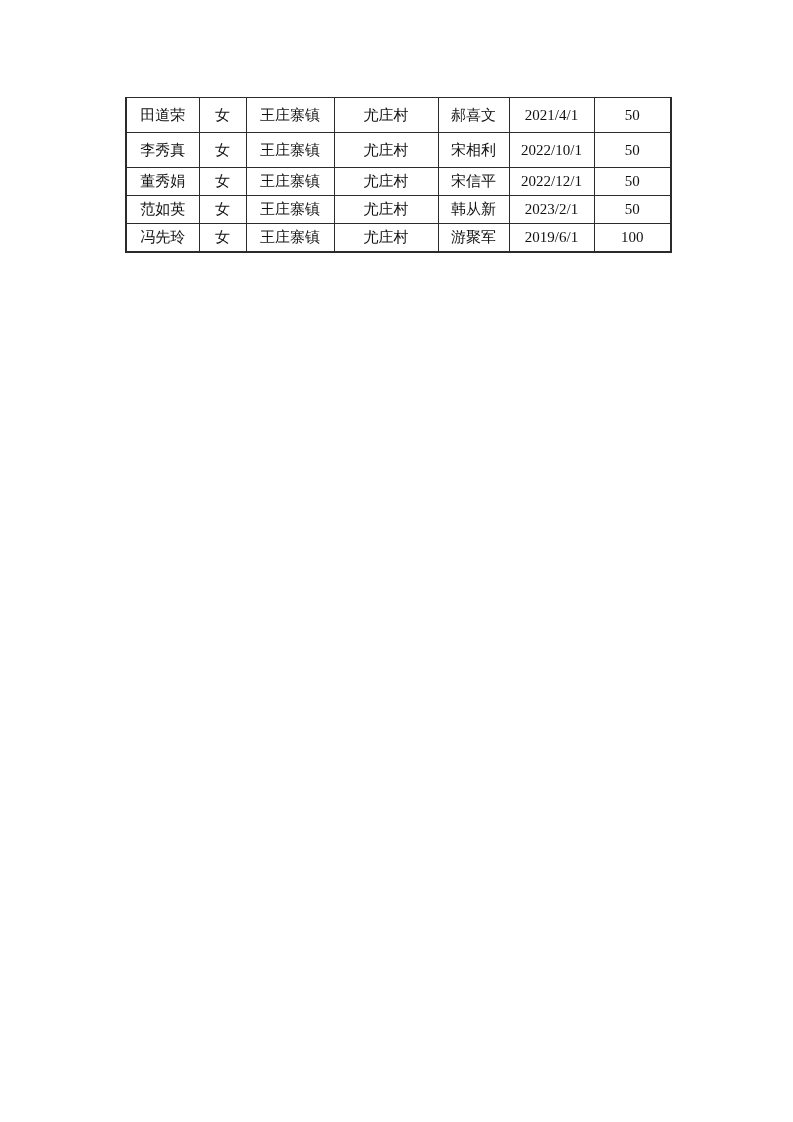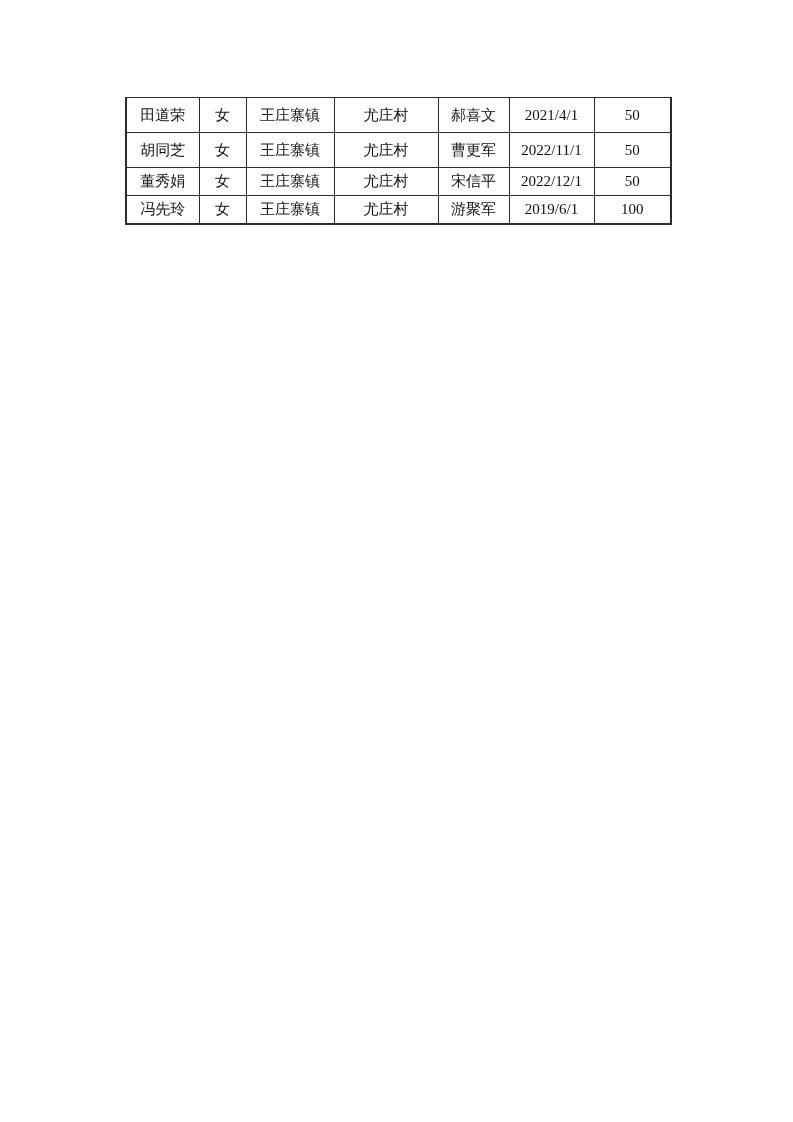--- a/index.html
+++ b/index.html
@@ -72,35 +72,44 @@
         <tr>
     <td>田道荣</td>
     <td>女</td>
     <td>王庄寨镇</td>
     <td>尤庄村</td>
     <td>郝喜文</td>
     <td>2021/4/1</td>
     <td>50</td>
   </tr>
         <tr>
-    <td>胡同芝</td>
+    <td>李秀真</td>
     <td>女</td>
     <td>王庄寨镇</td>
     <td>尤庄村</td>
-    <td>曹更军</td>
-    <td>2022/11/1</td>
+    <td>宋相利</td>
+    <td>2022/10/1</td>
     <td>50</td>
   </tr>
         <tr>
     <td>董秀娟</td>
     <td>女</td>
     <td>王庄寨镇</td>
     <td>尤庄村</td>
     <td>宋信平</td>
     <td>2022/12/1</td>
+    <td>50</td>
+  </tr>
+        <tr>
+    <td>范如英</td>
+    <td>女</td>
+    <td>王庄寨镇</td>
+    <td>尤庄村</td>
+    <td>韩从新</td>
+    <td>2023/2/1</td>
     <td>50</td>
   </tr>
         <tr>
     <td>冯先玲</td>
     <td>女</td>
     <td>王庄寨镇</td>
     <td>尤庄村</td>
     <td>游聚军</td>
     <td>2019/6/1</td>
     <td>100</td>

